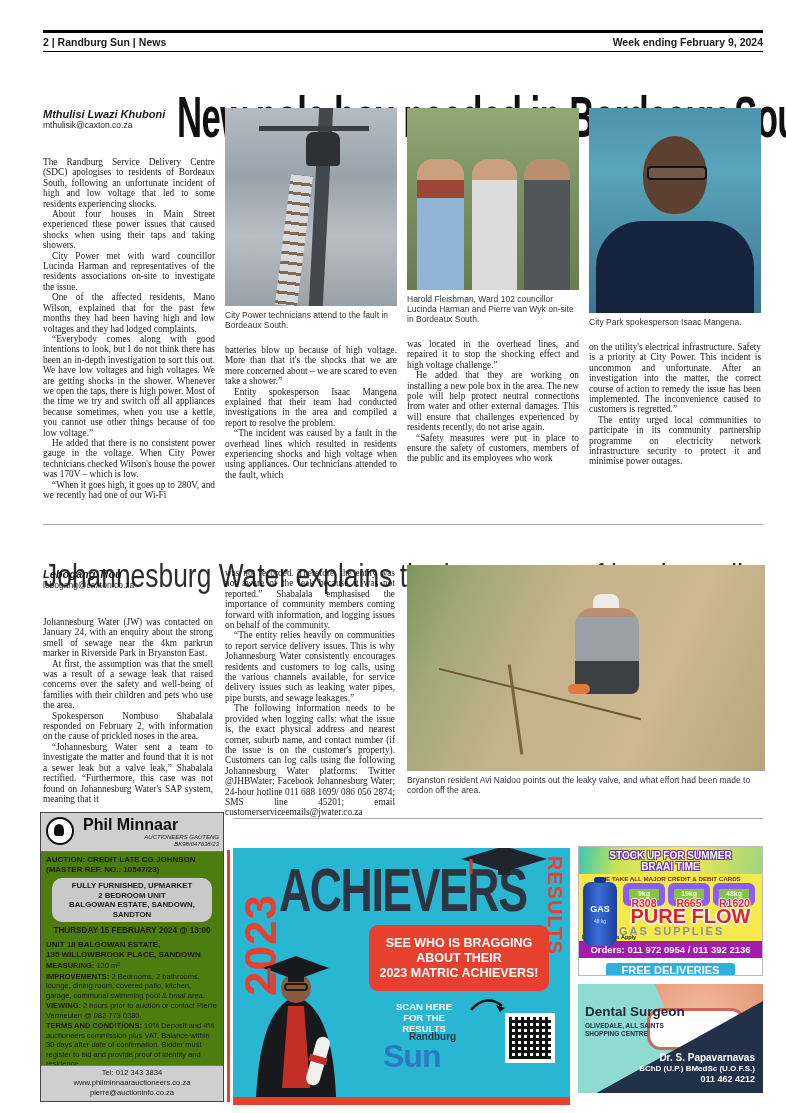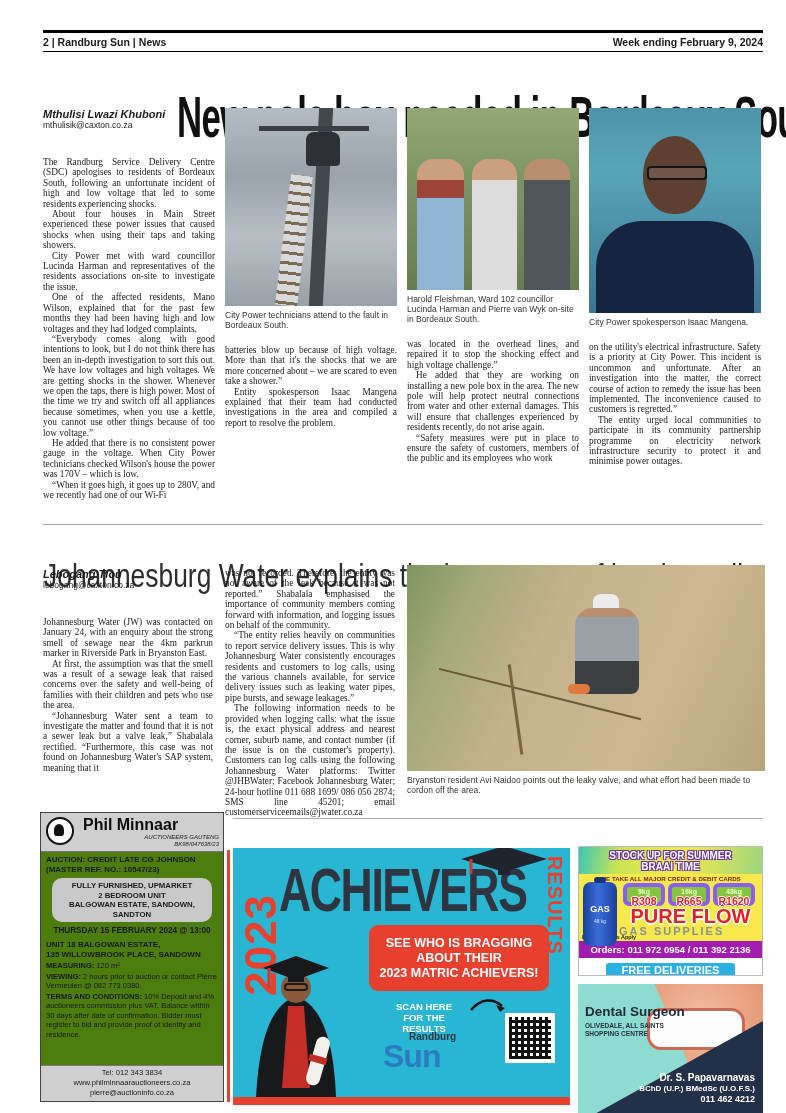--- a/index.html
+++ b/index.html
@@ -110,40 +110,40 @@
 
   
   .ad-gas{position:absolute;left:578px;top:846px;width:185px;height:130px;font-family:"Liberation Sans",sans-serif;
     overflow:hidden;box-sizing:border-box;border:1px solid #bbb;}
   .gas-head{position:relative;height:27px;background:linear-gradient(100deg,#39c7b5 0%,#c8e455 22%,#f7e94c 55%,#9ed67e 100%);
     text-align:center;color:#fff;font-weight:800;font-size:10px;line-height:11px;padding-top:3px;box-sizing:border-box;
     text-shadow:1px 1px 0 #6a2ea0,-1px 1px 0 #6a2ea0,1px -1px 0 #6a2ea0,-1px -1px 0 #6a2ea0;}
   .gas-body{position:relative;height:67px;background:#f7e94c;}
   .gas-sub{text-align:center;font-size:6.2px;font-weight:800;color:#7c1d12;padding-top:1px;}
   .gas-pills{display:flex;gap:3px;margin:1px 0 0 44px;}
-  .gas-pill{width:42px;height:23px;background:#86c440;border:4px solid #8b5cf6;border-radius:6px;text-align:center;box-sizing:border-box;}
+  .gas-pill{width:42px;height:23px;background:#86c440;border:6px solid #8b5cf6;border-radius:6px;text-align:center;box-sizing:border-box;}
   .gas-size{font-size:7px;font-weight:700;color:#eaffd0;line-height:8px;margin-top:1px;}
   .gas-price{font-size:10.5px;font-weight:900;color:#e82020;line-height:11px;
     text-shadow:1px 0 #fff,-1px 0 #fff,0 1px #fff,0 -1px #fff;}
   .gas-brand{margin-left:40px;text-align:center;font-size:20px;font-weight:900;color:#e32222;line-height:20px;letter-spacing:0px;
     text-shadow:1.5px 0 #fff,-1.5px 0 #fff,0 1.5px #fff,0 -1.5px #fff;}
   .gas-brand2{margin-left:40px;font-size:11px;font-weight:700;color:#8a9096;letter-spacing:2px;line-height:11px;}
   .gas-bottle{position:absolute;left:4px;top:8px;width:34px;height:64px;z-index:2;
     background:linear-gradient(90deg,#1b3f9e,#3a6fd8 45%,#1b3f9e);border-radius:8px;text-align:center;}
   .gas-bottle:before{content:"";position:absolute;left:11px;top:-5px;width:12px;height:6px;background:#16357f;border-radius:3px;}
   .gas-bottle .gl{color:#fff;font-weight:800;font-size:9px;margin-top:22px;}
   .gas-bottle .gk{color:#cfe0ff;font-size:5px;margin-top:4px;}
   .gas-eoe{position:absolute;left:3px;bottom:1px;font-size:5.5px;font-weight:700;color:#222;}
   .gas-orders{height:17px;background:#a21caf;color:#fff;font-weight:800;font-size:9.5px;text-align:center;line-height:17px;}
   .gas-free{height:19px;background:#fff;text-align:center;padding-top:2px;box-sizing:border-box;}
   .gas-free span{display:inline-block;background:#2cb0e2;color:#fff;font-weight:800;font-size:11px;line-height:14px;
     border-radius:3px;padding:0 16px;}
 
   
-  .ad-dental{position:absolute;left:578px;top:984px;width:185px;height:129px;background:#8edbd2;overflow:hidden;
+  .ad-dental{position:absolute;left:578px;top:984px;width:185px;height:109px;background:#8edbd2;overflow:hidden;
     font-family:"Liberation Sans",sans-serif;}
   .smile{position:absolute;right:-6px;top:-6px;width:150px;height:92px;
     background:radial-gradient(circle at 55% 45%,#f3bda2 0%,#e8a07e 55%,#d98b66 100%);
     clip-path:polygon(22% 0,100% 0,100% 100%,48% 100%);}
   .teeth{position:absolute;right:18px;top:24px;width:92px;height:36px;background:#fdfdfd;border-radius:14px;
     border:3px solid #c96a55;}
   .dental-navy{position:absolute;left:0;bottom:0;width:100%;height:92px;background:#233049;
     clip-path:polygon(100% 0,100% 100%,10% 100%);}
   .dental-title{position:absolute;left:7px;top:20px;font-size:13.5px;font-weight:800;color:#1c2a3a;}
   .dental-loc{position:absolute;left:7px;top:38px;font-size:6.5px;font-weight:800;line-height:7.5px;color:#20303f;}
@@ -184,20 +184,21 @@
       <div class="photo ph1">
         <i class="pole"></i>
         <i class="arm"></i>
         <i class="tech"></i>
         <i class="ladder"></i>
       </div>
       <p class="caption">City Power technicians attend to the fault in Bordeaux South.</p>
       <div class="body">
         <p>batteries blow up because of high voltage. More than that it's the shocks that we are more concerned about – we are scared to even take a shower.”</p>
         <p class="ind">Entity spokesperson Isaac Mangena explained that their team had conducted investigations in the area and compiled a report to resolve the problem.</p>
+        <p class="ind">“The incident was caused by a fault in the overhead lines which resulted in residents experiencing shocks and high voltage when using appliances. Our technicians attended to the fault, which</p>
       </div>
     </div>
     <div class="col">
       <div class="photo ph2">
         <i class="person pa"></i>
         <i class="person pb"></i>
         <i class="person pc"></i>
       </div>
       <p class="caption">Harold Fleishman, Ward 102 councillor Lucinda Harman and Pierre van Wyk on-site in Bordeaux South.</p>
       <div class="body">
@@ -205,39 +206,40 @@
         <p class="ind">He added that they are working on installing a new pole box in the area. The new pole will help protect neutral connections from water and other external damages. This will ensure that challenges experienced by residents recently, do not arise again.</p>
         <p class="ind">“Safety measures were put in place to ensure the safety of customers, members of the public and its employees who work</p>
       </div>
     </div>
     <div class="col">
       <div class="photo ph3">
         <i class="face"></i>
         <i class="glasses"></i>
         <i class="torso"></i>
       </div>
-      <p class="caption">City Power spokesperson Isaac Mangena.</p>
+      <p class="caption">City Park spokesperson Isaac Mangena.</p>
       <div class="body">
         <p>on the utility's electrical infrastructure. Safety is a priority at City Power. This incident is uncommon and unfortunate. After an investigation into the matter, the correct course of action to remedy the issue has been implemented. The inconvenience caused to customers is regretted.”</p>
         <p class="ind">The entity urged local communities to participate in its community partnership programme on electricity network infrastructure security to protect it and minimise power outages.</p>
       </div>
     </div>
   </div>
 
   <div class="rule rule-mid"></div>
 
   <h2 class="headline2">Johannesburg Water explains the importance of logging calls</h2>
 
   <div class="a2-cols">
     <div class="a2col">
       <div class="byline">Lebogang Tlou</div>
       <div class="byline-email">lebogang@caxton.co.za</div>
       <div class="body">
         <p>Johannesburg Water (JW) was contacted on January 24, with an enquiry about the strong smell of sewage near the 4km parkrun marker in Riverside Park in Bryanston East.</p>
         <p class="ind">At first, the assumption was that the smell was a result of a sewage leak that raised concerns over the safety and well-being of families with their children and pets who use the area.</p>
+        <p class="ind">Spokesperson Nombuso Shabalala responded on February 2, with information on the cause of prickled noses in the area.</p>
         <p class="ind">“Johannesburg Water sent a team to investigate the matter and found that it is not a sewer leak but a valve leak,” Shabalala rectified. “Furthermore, this case was not found on Johannesburg Water's SAP system, meaning that it</p>
       </div>
     </div>
     <div class="a2col">
       <div class="body">
         <p>was not recorded. Therefore, the entity was not aware of the leak because it was not reported.” Shabalala emphasised the importance of community members coming forward with information, and logging issues on behalf of the community.</p>
         <p class="ind">“The entity relies heavily on communities to report service delivery issues. This is why Johannesburg Water consistently encourages residents and customers to log calls, using the various channels available, for service delivery issues such as leaking water pipes, pipe bursts, and sewage leakages.”</p>
         <p class="ind">The following information needs to be provided when logging calls: what the issue is, the exact physical address and nearest corner, suburb name, and contact number (if the issue is on the customer's property). Customers can log calls using the following Johannesburg Water platforms: Twitter @JHBWater; Facebook Johannesburg Water; 24-hour hotline 011 688 1699/ 086 056 2874; SMS line 45201; email customerserviceemails@jwater.co.za</p>
       </div>
     </div>
@@ -270,20 +272,21 @@
       <div class="auc-t1">(MASTER REF. NO.: 10547/23)</div>
       <div class="auc-box">
         <div>FULLY FURNISHED, UPMARKET</div>
         <div>2 BEDROOM UNIT</div>
         <div>BALGOWAN ESTATE, SANDOWN, SANDTON</div>
       </div>
       <div class="auc-date">THURSDAY 15 FEBRUARY 2024 @ 13:00</div>
       <div class="auc-line">UNIT 18 BALGOWAN ESTATE,</div>
       <div class="auc-line">135 WILLOWBROOK PLACE, SANDOWN</div>
       <div class="auc-kv"><b>MEASURING:</b> <span>120 m²</span></div>
+      <div class="auc-kv"><b>IMPROVEMENTS:</b> <span>2 Bedrooms, 2 bathrooms, lounge, dining room, covered patio, kitchen, garage, communal swimming pool &amp; braai area.</span></div>
       <div class="auc-kv"><b>VIEWING:</b> <span>2 hours prior to auction or contact Pierre Vermeulen @ 082 773 0380.</span></div>
       <div class="auc-kv"><b>TERMS AND CONDITIONS:</b> <span>10% Deposit and 4% auctioneers commission plus VAT. Balance within 30 days after date of confirmation. Bidder must register to bid and provide proof of identity and residence.</span></div>
     </div>
     <div class="auc-foot">
       <div>Tel: 012 343 3834</div>
       <div>www.philminnaarauctioneers.co.za</div>
       <div>pierre@auctioninfo.co.za</div>
     </div>
   </div>
 

